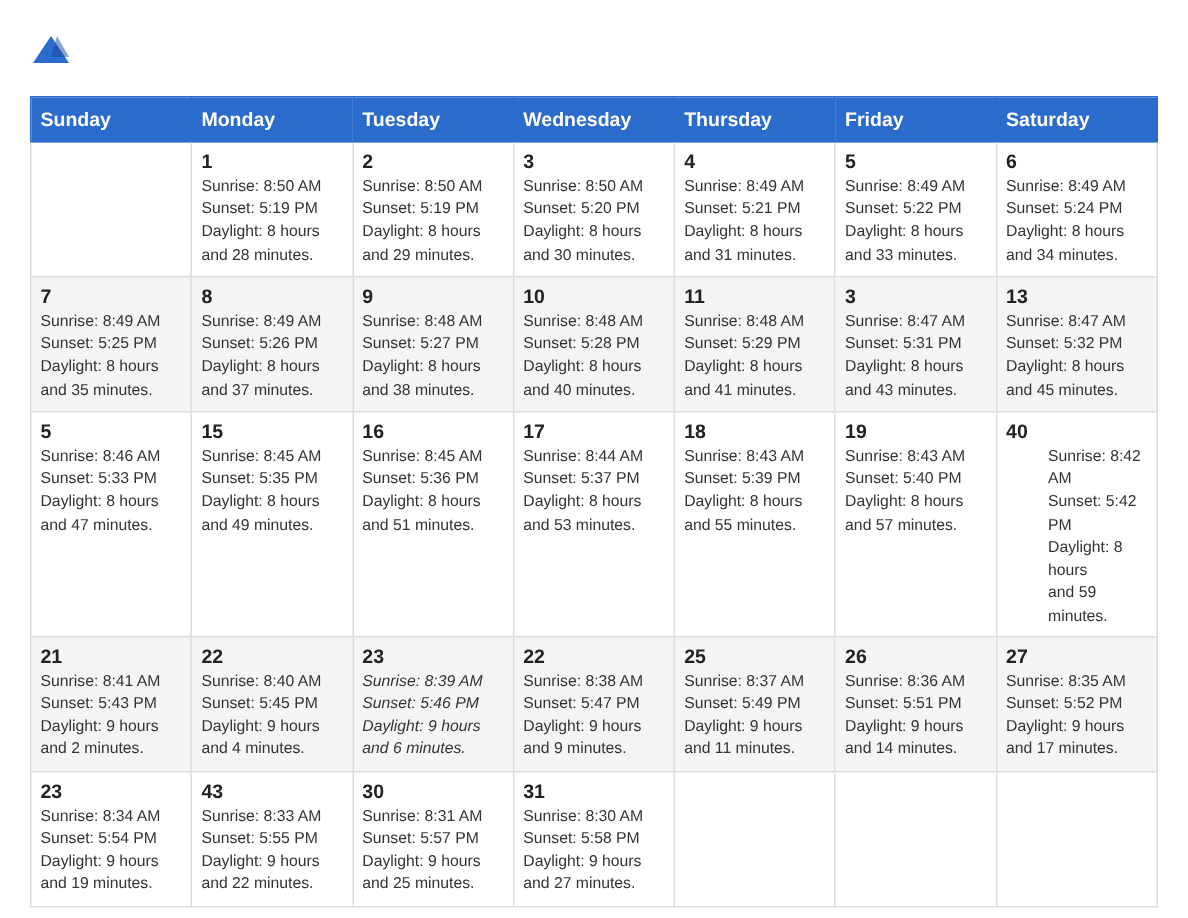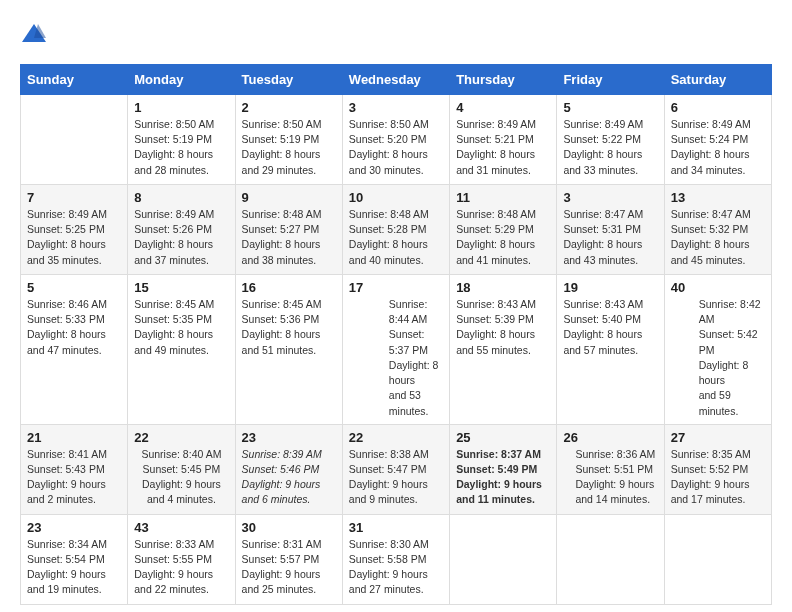--- a/index.html
+++ b/index.html
@@ -239,21 +239,21 @@
         </td>
         <td>
           <span class="day-number">16</span>
           <div class="day-info" style="white-space: pre-line;">Sunrise: 8:45 AM
 Sunset: 5:36 PM
 Daylight: 8 hours
 and 51 minutes.</div>
         </td>
         <td>
           <span class="day-number">17</span>
-          <div class="day-info" style="white-space: pre-line; margin-left: 40px;">Sunrise: 8:44 AM
+          <div class="day-info" style="white-space: pre-line;">Sunrise: 8:44 AM
 Sunset: 5:37 PM
 Daylight: 8 hours
 and 53 minutes.</div>
         </td>
         <td>
           <span class="day-number">18</span>
           <div class="day-info" style="white-space: pre-line;">Sunrise: 8:43 AM
 Sunset: 5:39 PM
 Daylight: 8 hours
 and 55 minutes.</div>
@@ -276,49 +276,49 @@
       <tr>
         <td>
           <span class="day-number">21</span>
           <div class="day-info" style="white-space: pre-line;">Sunrise: 8:41 AM
 Sunset: 5:43 PM
 Daylight: 9 hours
 and 2 minutes.</div>
         </td>
         <td>
           <span class="day-number">22</span>
-          <div class="day-info" style="white-space: pre-line; text-align: center;">Sunrise: 8:40 AM
+          <div class="day-info" style="white-space: pre-line;">Sunrise: 8:40 AM
 Sunset: 5:45 PM
 Daylight: 9 hours
 and 4 minutes.</div>
         </td>
         <td>
           <span class="day-number">23</span>
           <div class="day-info" style="white-space: pre-line; font-style: italic;">Sunrise: 8:39 AM
 Sunset: 5:46 PM
 Daylight: 9 hours
 and 6 minutes.</div>
         </td>
         <td>
           <span class="day-number">22</span>
           <div class="day-info" style="white-space: pre-line;">Sunrise: 8:38 AM
 Sunset: 5:47 PM
 Daylight: 9 hours
 and 9 minutes.</div>
         </td>
         <td>
           <span class="day-number">25</span>
-          <div class="day-info" style="white-space: pre-line; font-weight: bold;">Sunrise: 8:37 AM
+          <div class="day-info" style="white-space: pre-line;">Sunrise: 8:37 AM
 Sunset: 5:49 PM
 Daylight: 9 hours
 and 11 minutes.</div>
         </td>
         <td>
           <span class="day-number">26</span>
-          <div class="day-info" style="white-space: pre-line; margin-left: 12px;">Sunrise: 8:36 AM
+          <div class="day-info" style="white-space: pre-line;">Sunrise: 8:36 AM
 Sunset: 5:51 PM
 Daylight: 9 hours
 and 14 minutes.</div>
         </td>
         <td>
           <span class="day-number">27</span>
           <div class="day-info" style="white-space: pre-line;">Sunrise: 8:35 AM
 Sunset: 5:52 PM
 Daylight: 9 hours
 and 17 minutes.</div>

